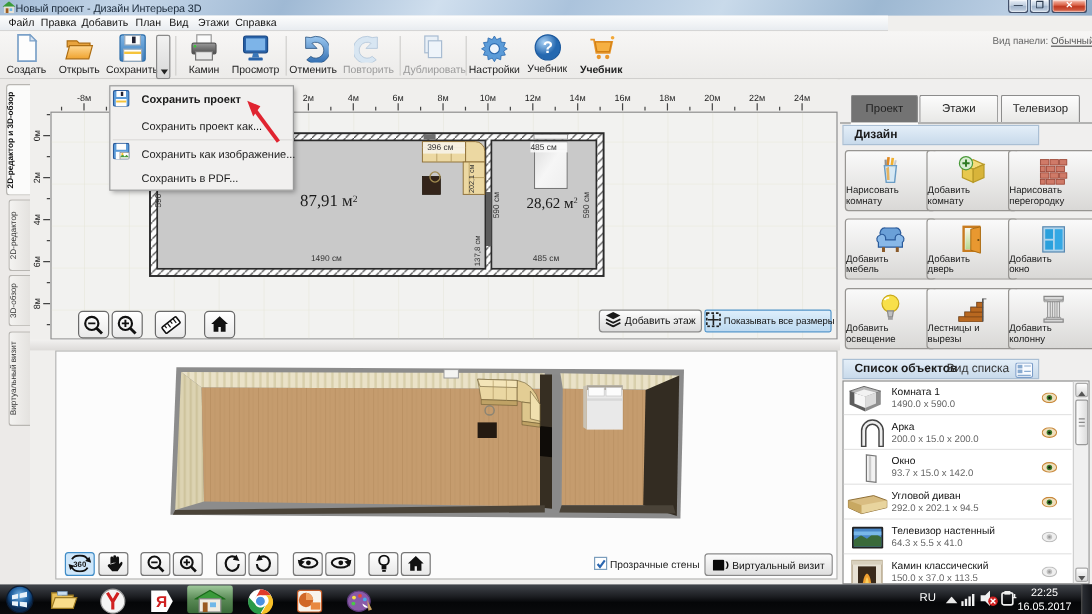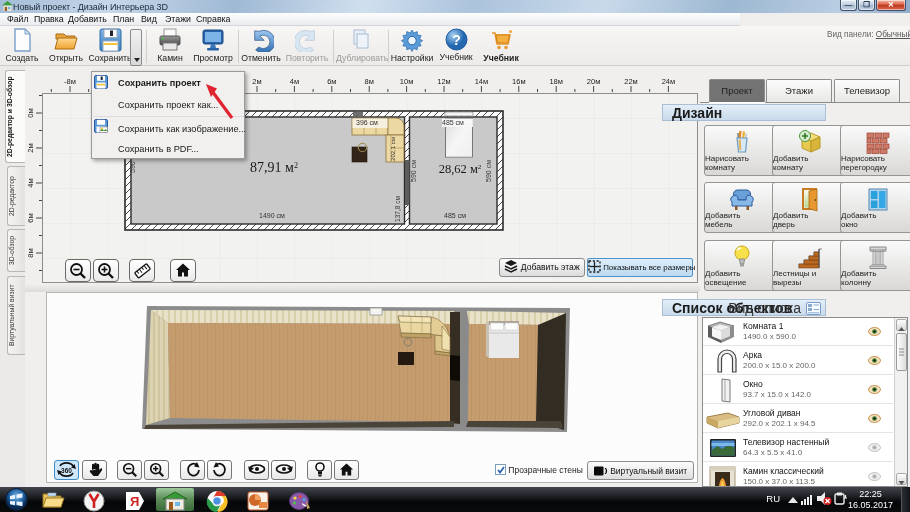--- a/index.html
+++ b/index.html
@@ -48,21 +48,21 @@
 .b3{position:absolute;width:25px;height:20px;background:linear-gradient(#ffffff,#e8e8e8);border:1px solid #777;border-radius:3px}
 .b3.on{background:#cfe7fa;border-color:#3f8cc7}
 .b3 svg{display:block;margin:1px auto}
 #chk-walls{position:absolute;left:495px;top:464px;font-size:8.5px;color:#222;white-space:nowrap}
 #btn-virtual{position:absolute;left:587px;top:461px;width:107px;height:19px;background:linear-gradient(#fcfcfc,#dedede);border:1px solid #8a8a8a;border-radius:3px;color:#111;font-size:8.5px;text-align:center;line-height:18px;white-space:nowrap}
 
 #rpanel{left:700px;top:66px;width:210px;height:421px;background:#f0efee}
 .rtab{position:absolute;top:79px;height:23px;border:1px solid #8c8c8c;border-bottom:none;border-radius:2px 2px 0 0;background:linear-gradient(#fcfcfc,#e8e8e6);font-size:9.5px;text-align:center;line-height:21px;color:#222}
 .rtab.active{background:#737373;height:24px;z-index:2}
 #rtabline{position:absolute;left:700px;top:102px;width:210px;height:1px;background:#8c8c8c}
-.bluehdr{position:absolute;left:662px;width:164px;height:17px;background:linear-gradient(#e3eef8,#c8daeb);border:1px solid #aabfd4;font-size:14px;font-weight:bold;color:#1a1a1a;line-height:16px;padding-left:9px}
+.bluehdr{position:absolute;left:702px;width:164px;height:17px;background:linear-gradient(#e3eef8,#c8daeb);border:1px solid #aabfd4;font-size:10px;font-weight:bold;color:#1a1a1a;line-height:16px;padding-left:9px}
 .gbtn{position:absolute;width:76px;height:51px;background:linear-gradient(#fafafa,#d9d8d6);border:1px solid #979592;border-radius:3px;font-size:8px;color:#222;text-align:left}
 .gbtn svg{display:block;margin:3px auto 0}
 .gbtn .l{line-height:8.5px}
 #objlist{position:absolute;left:702px;top:317px;width:206px;height:170px;background:#fff;border:1px solid #8c8c8c;overflow:hidden}
 .orow{position:absolute;left:0;width:190px;height:28px;border-bottom:1px solid #e4e4e4}
 .orow .t1{position:absolute;left:40px;top:3px;font-size:8.5px;color:#111}
 .orow .t2{position:absolute;left:40px;top:14px;font-size:8px;color:#666}
 .orow svg.oic{position:absolute}
 .orow svg.eye{position:absolute;right:12px;top:9px}
 #oscroll{position:absolute;right:0;top:0;width:13px;height:168px;background:#f0f0f0;border-left:1px solid #d0d0d0}

